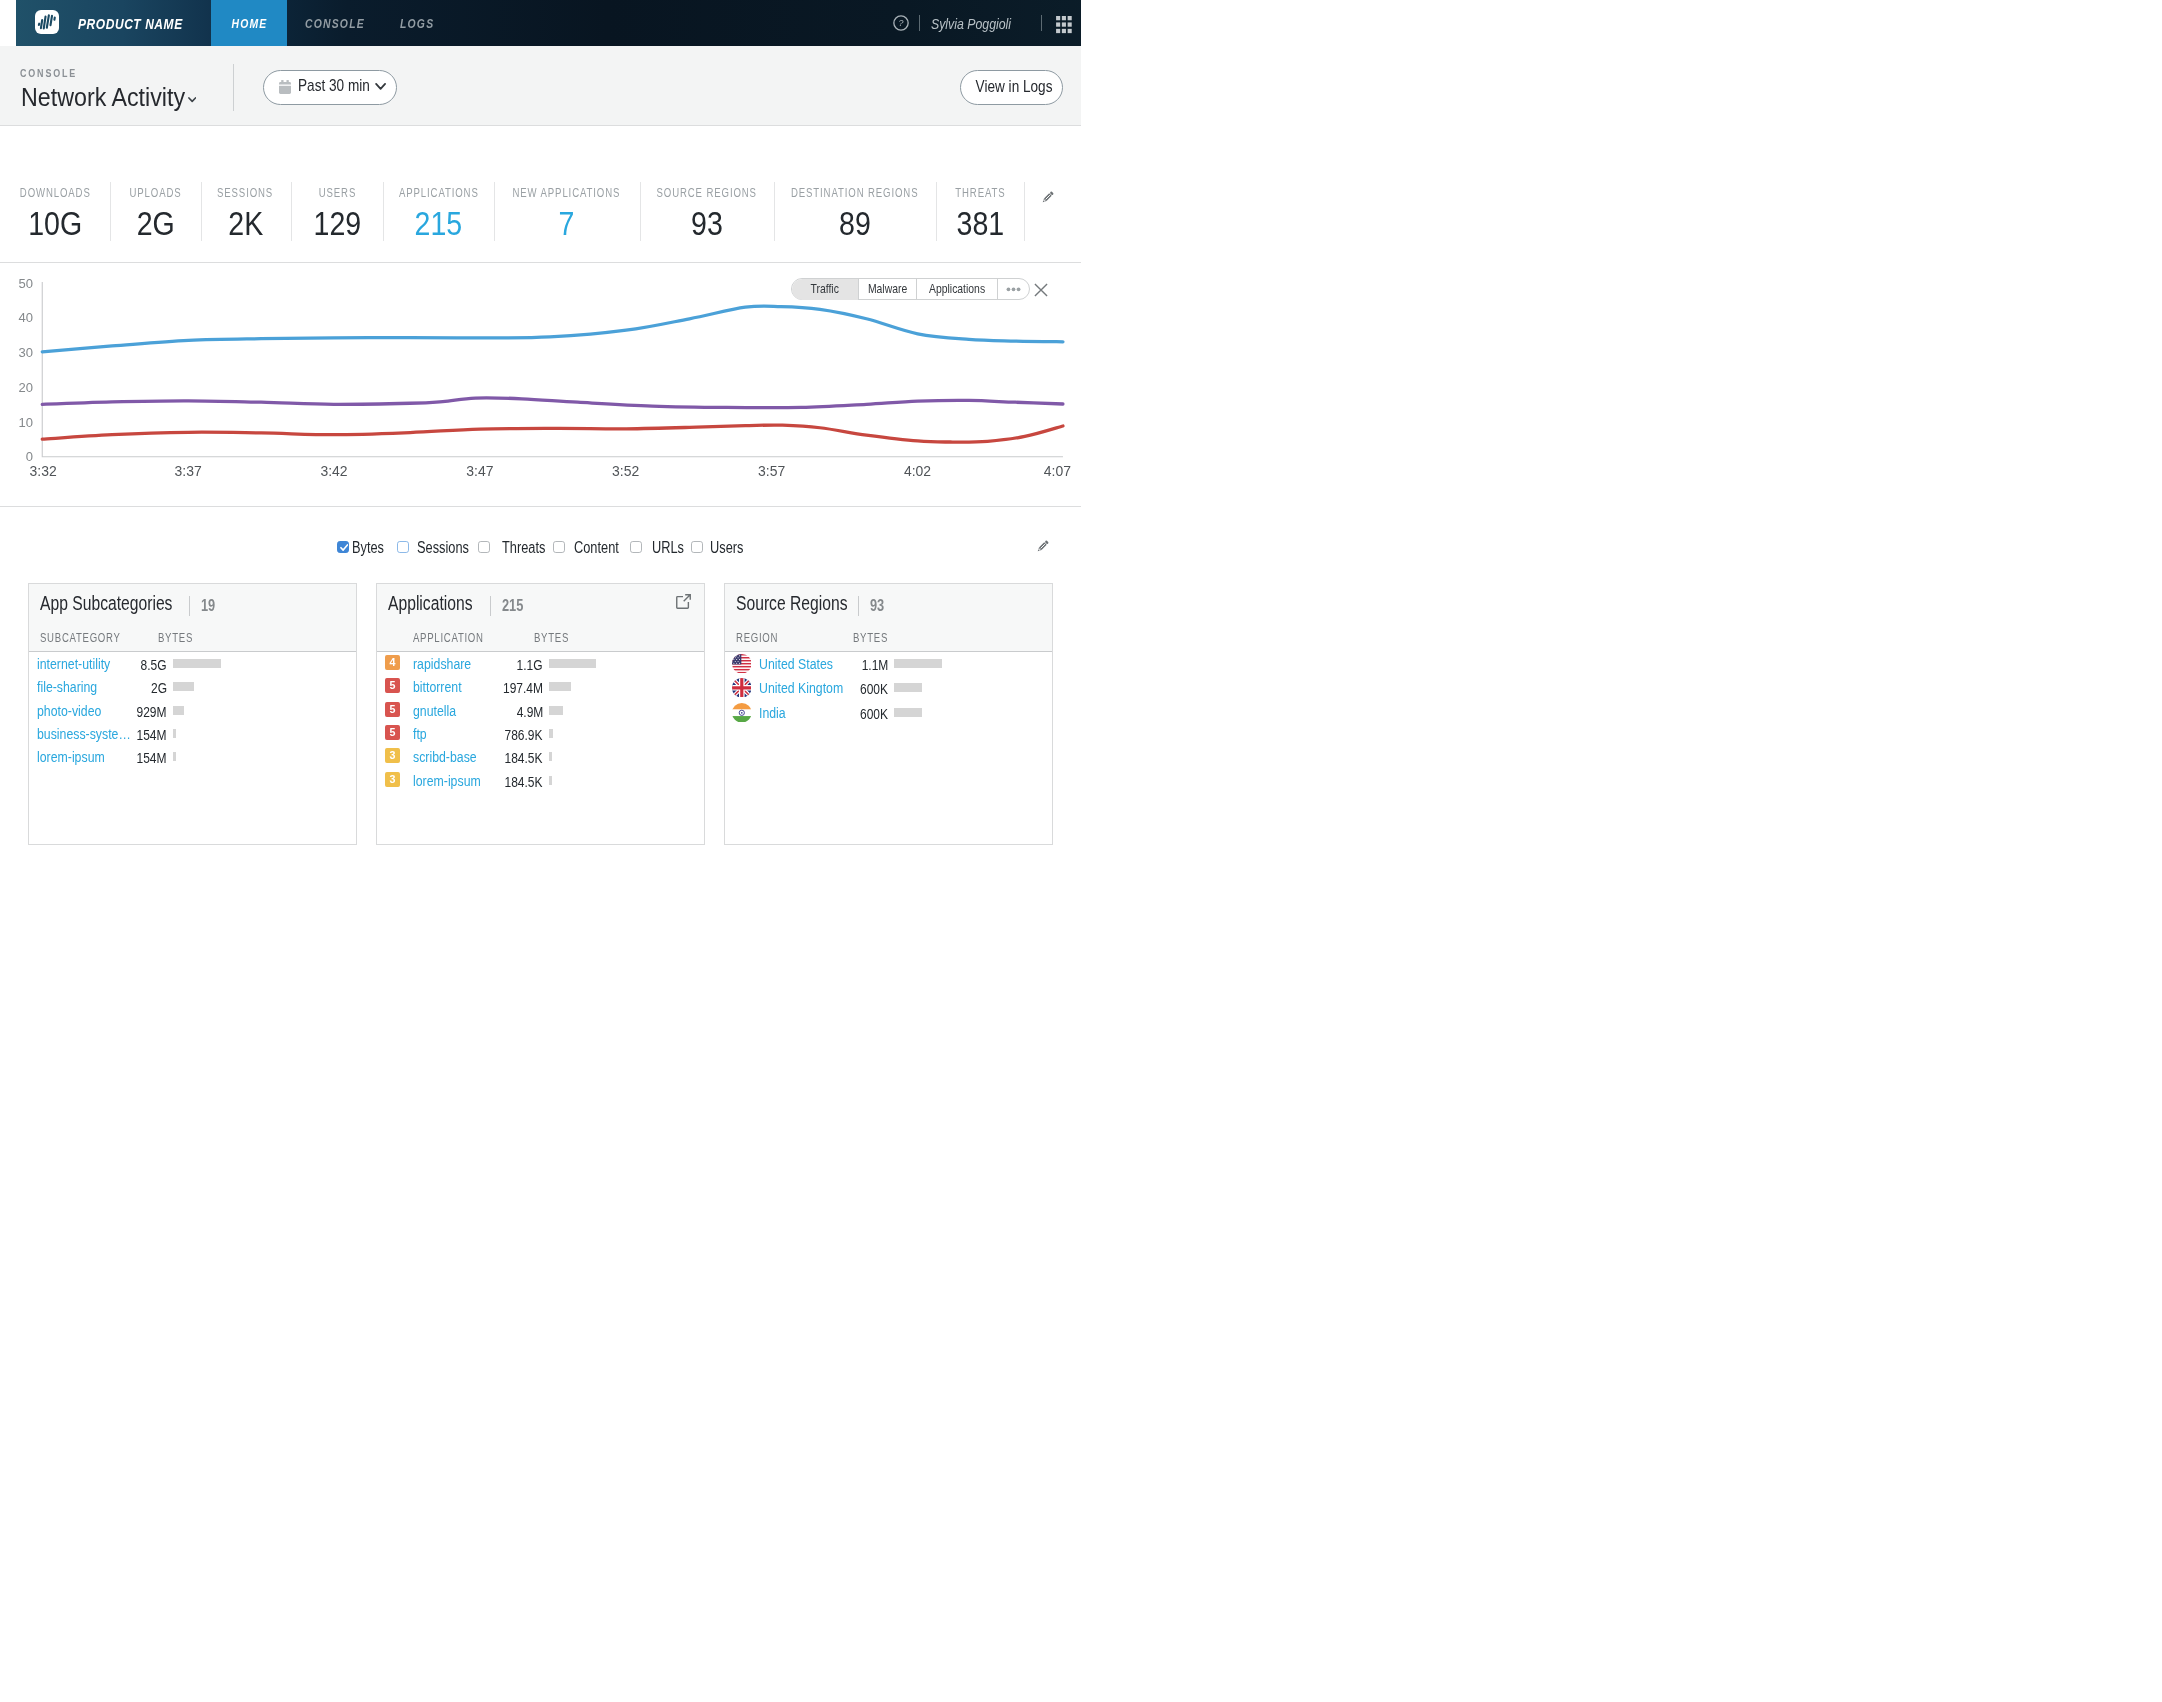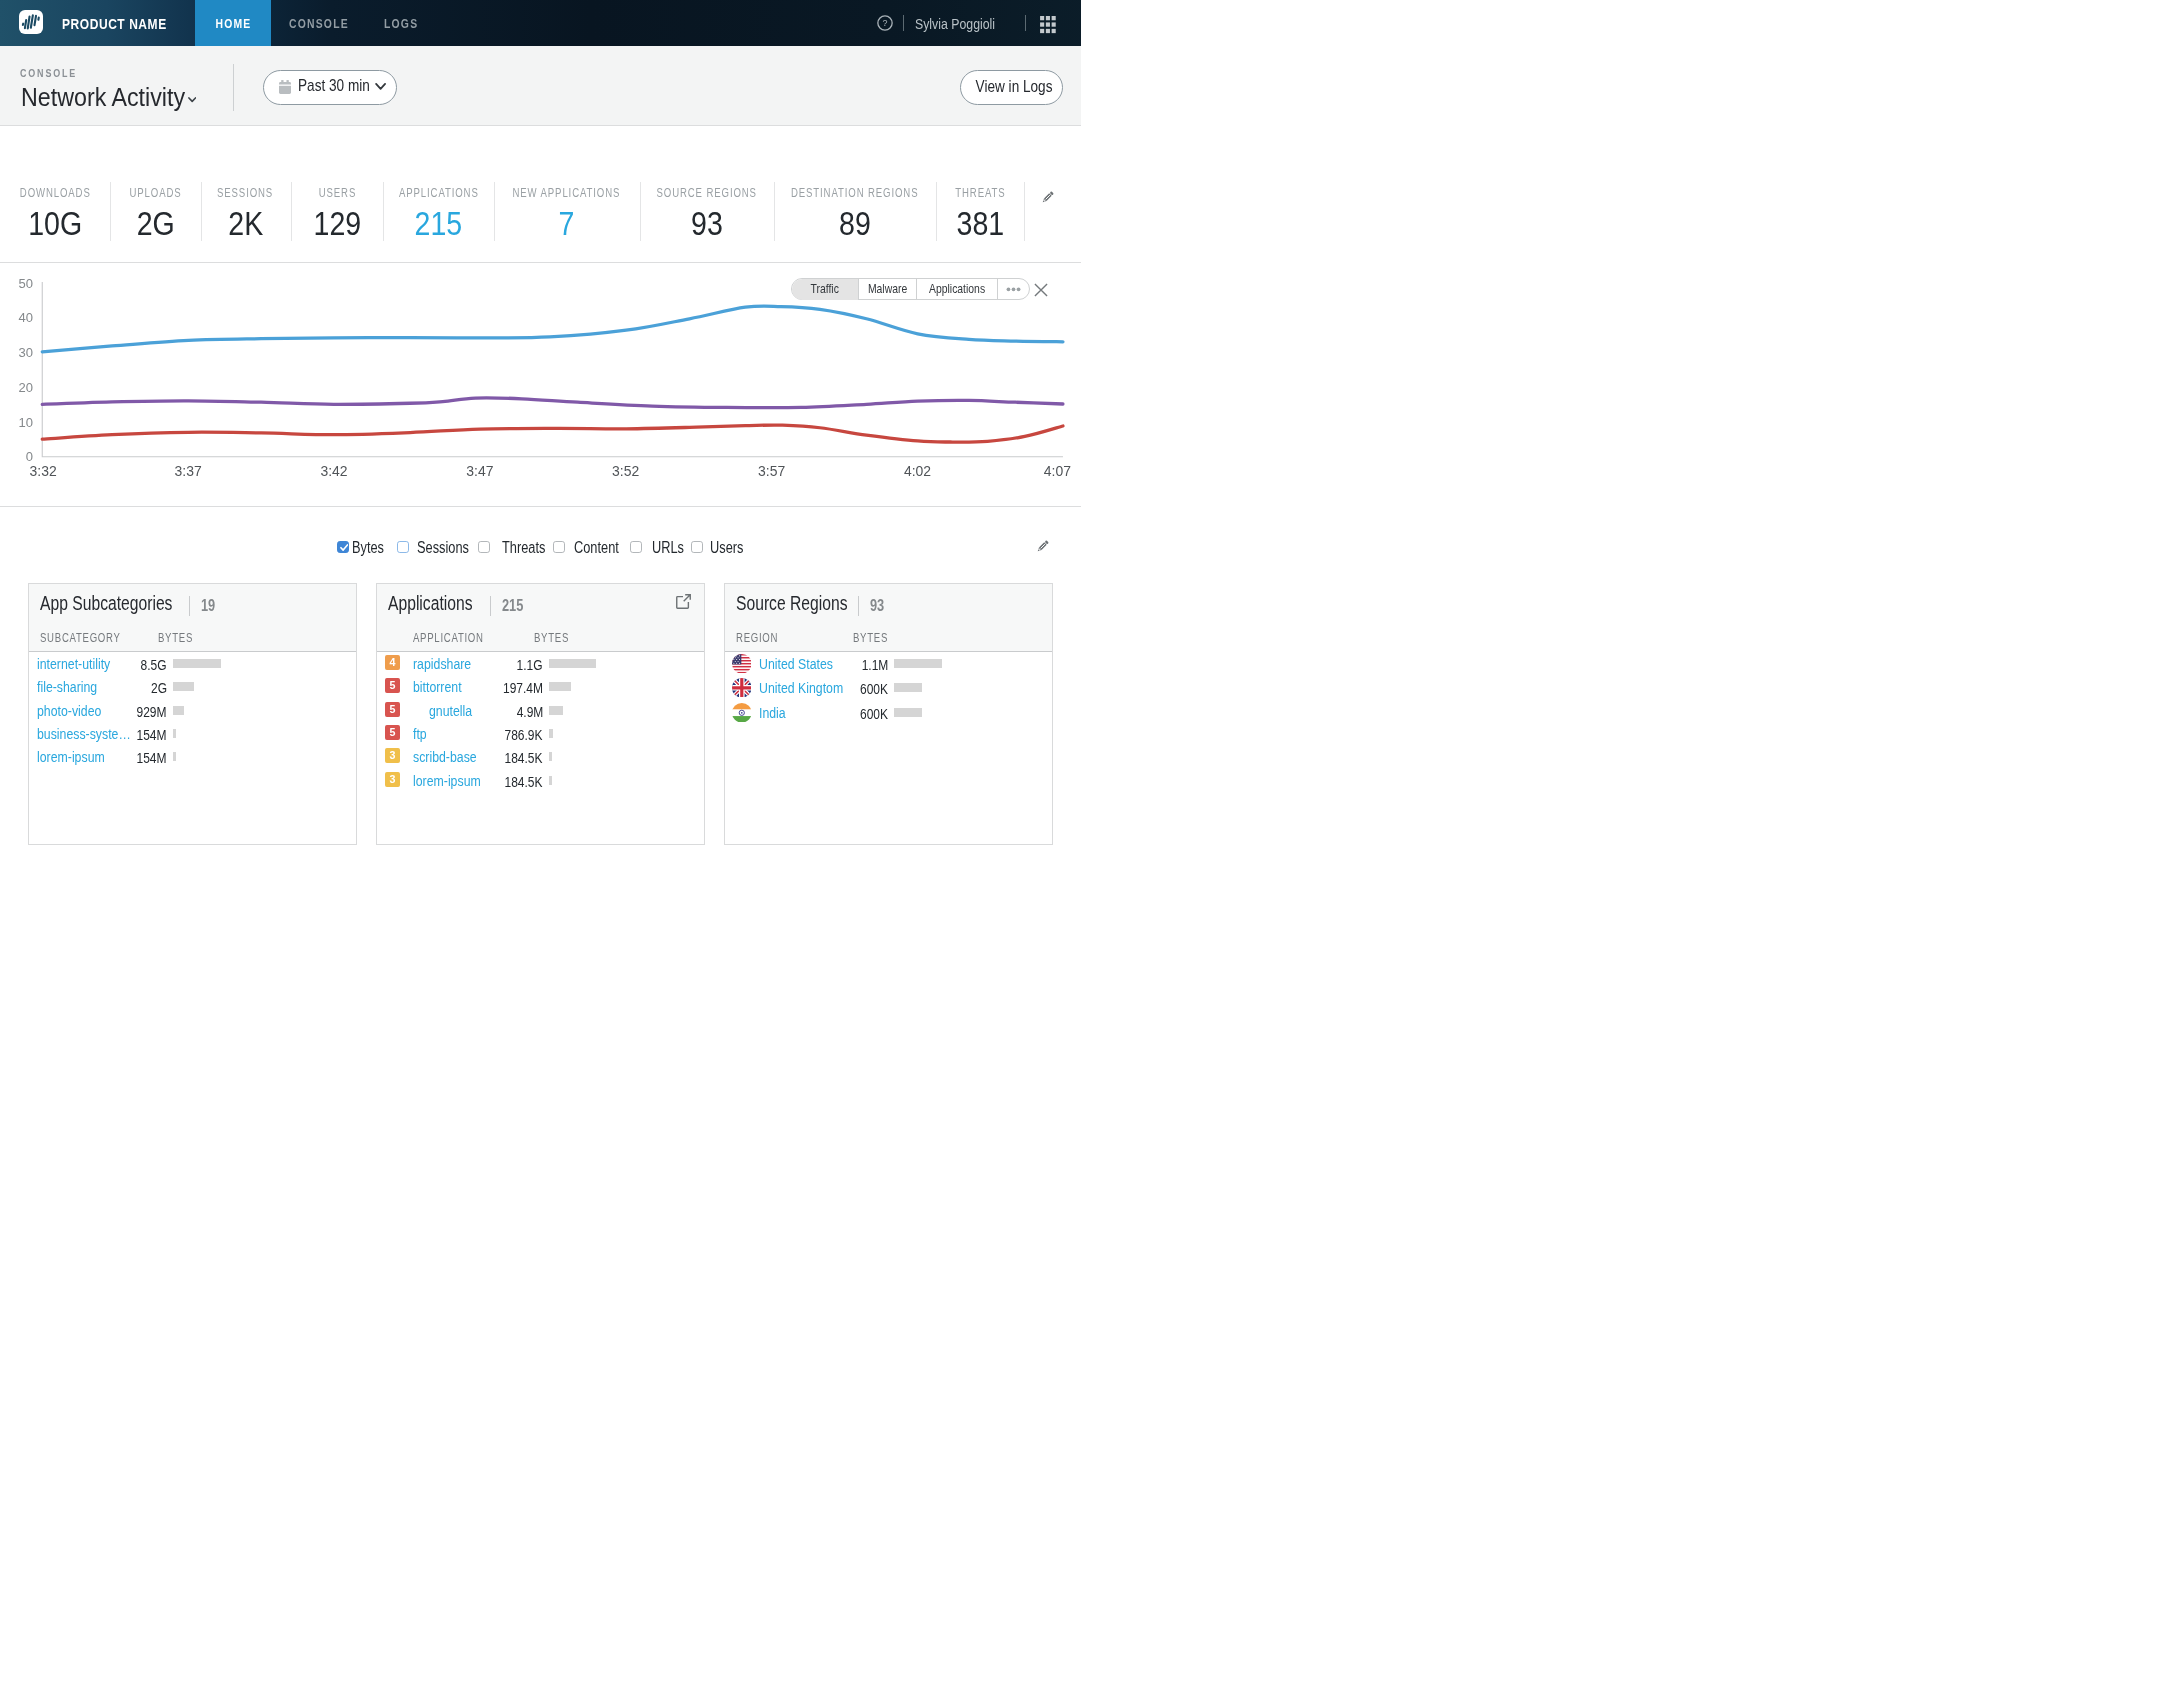--- a/index.html
+++ b/index.html
@@ -5,22 +5,22 @@
 * { margin:0; padding:0; box-sizing:border-box; }
 html,body { width:1081px; height:851px; overflow:hidden; background:#fff;
   font-family:"Liberation Sans", sans-serif; }
 .abs { position:absolute; }
 #page { position:relative; width:1081px; height:851px; }
 .tx  { display:inline-block; transform:scaleX(.8); transform-origin:0 50%; white-space:nowrap; }
 .txc { display:inline-block; transform:scaleX(.8); transform-origin:50% 50%; white-space:nowrap; }
 .txr { display:inline-block; transform:scaleX(.8); transform-origin:100% 50%; white-space:nowrap; }
 
 
-#nav { position:absolute; left:0; top:0; width:1182px; height:46px;
-  background:linear-gradient(90deg, #205169 0%, #1a4560 9%, #12344e 16%, #0c2539 22%, #0a1c2c 28%, #081521 50%, #091824 75%, #0c1f2b 100%); }
+#nav { position:absolute; left:16px; top:0; width:1182px; height:46px;
+  background:linear-gradient(90deg, #205169 0%, #1a4560 9%, #12344e 16%, #0c2539 22%, #0a1c2c 28%, #081521 50%, #091824 75%, #0c1f2b 100%);font-style:italic; }
 #homeTab { position:absolute; left:195px; top:0; width:76px; height:46px; background:#2089c4; text-align:center; }
 .navtab { position:absolute; top:0; height:46px; line-height:47px; color:#939da4;
   font-size:13px; font-weight:bold; letter-spacing:1.5px; }
 #prodname { position:absolute; left:62px; top:0; height:46px; line-height:47px; color:#fff;
   font-size:15px; font-weight:bold; letter-spacing:0.7px; }
 
 
 #subhead { position:absolute; left:0; top:46px; width:1081px; height:80px;
   background:#f3f4f4; border-bottom:0.9px solid #dcddde; }
 #consoleLbl { position:absolute; left:19.6px; top:21.4px; font-size:11.2px; font-weight:bold;
@@ -330,21 +330,21 @@
       <div class="pbar" style="left:172px;width:47px"></div>
     </div>
     <div class="prow" style="left:0;top:91px;width:100%">
       <div class="badge" style="background:#d8544f">5</div>
       <div class="plink" style="left:36px"><span class="tx">bittorrent</span></div>
       <div class="pval" style="left:84px;width:82px"><span class="txr">197.4M</span></div>
       <div class="pbar" style="left:172px;width:22.4px"></div>
     </div>
     <div class="prow" style="left:0;top:115px;width:100%">
       <div class="badge" style="background:#d8544f">5</div>
-      <div class="plink" style="left:52px"><span class="tx">gnutella</span></div>
+      <div class="plink" style="left:36px"><span class="tx">gnutella</span></div>
       <div class="pval" style="left:84px;width:82px"><span class="txr">4.9M</span></div>
       <div class="pbar" style="left:172px;width:14px"></div>
     </div>
     <div class="prow" style="left:0;top:138px;width:100%">
       <div class="badge" style="background:#d8544f">5</div>
       <div class="plink" style="left:36px"><span class="tx">ftp</span></div>
       <div class="pval" style="left:84px;width:82px"><span class="txr">786.9K</span></div>
       <div class="pbar" style="left:172px;width:3.7px"></div>
     </div>
     <div class="prow" style="left:0;top:161px;width:100%">

